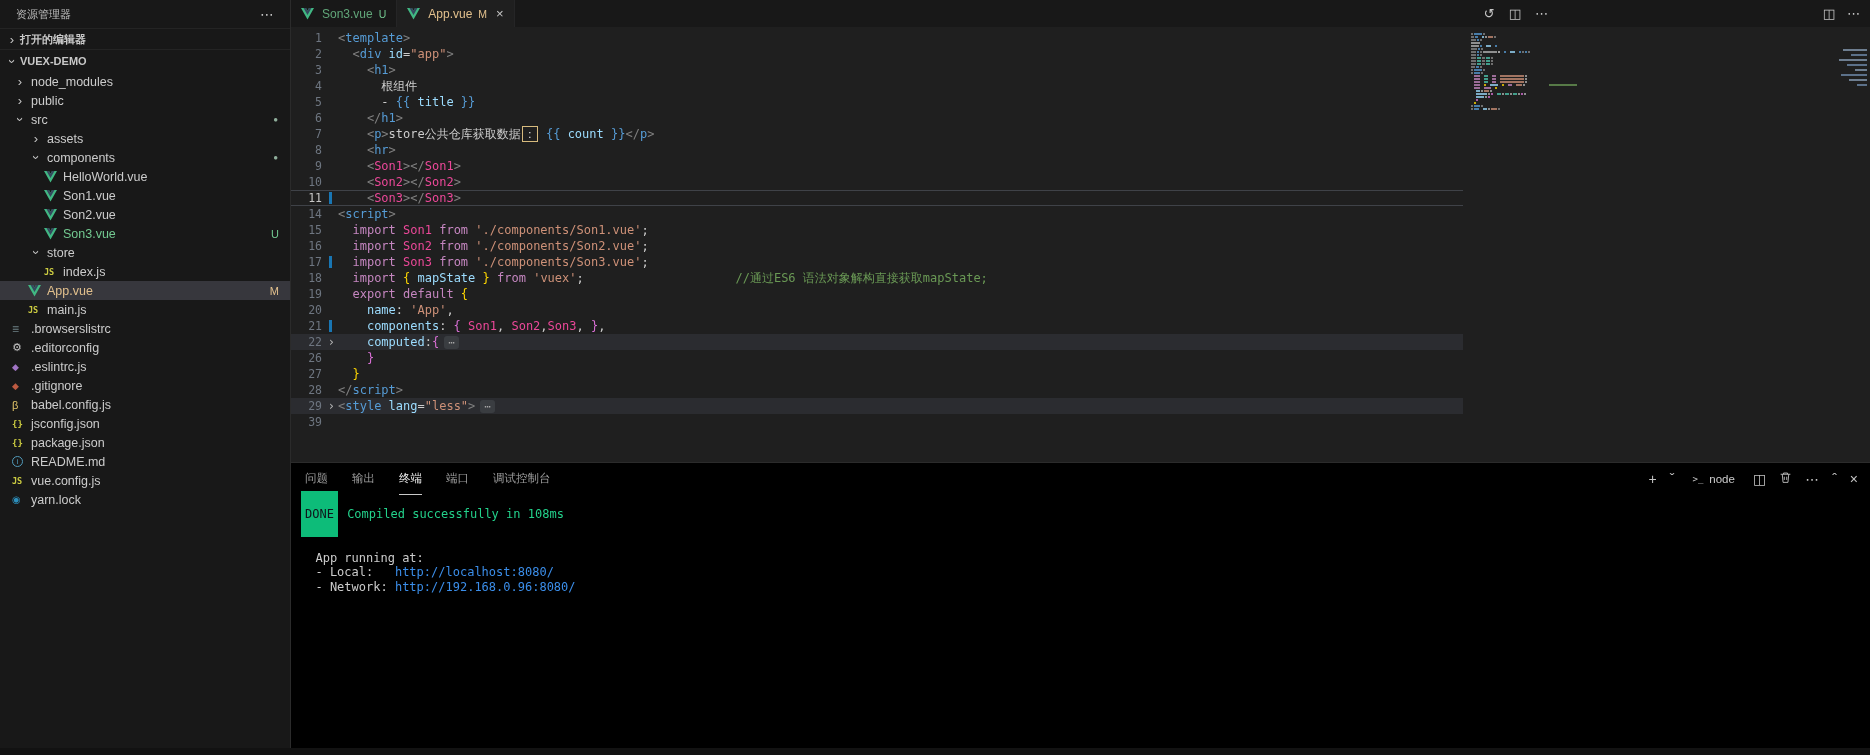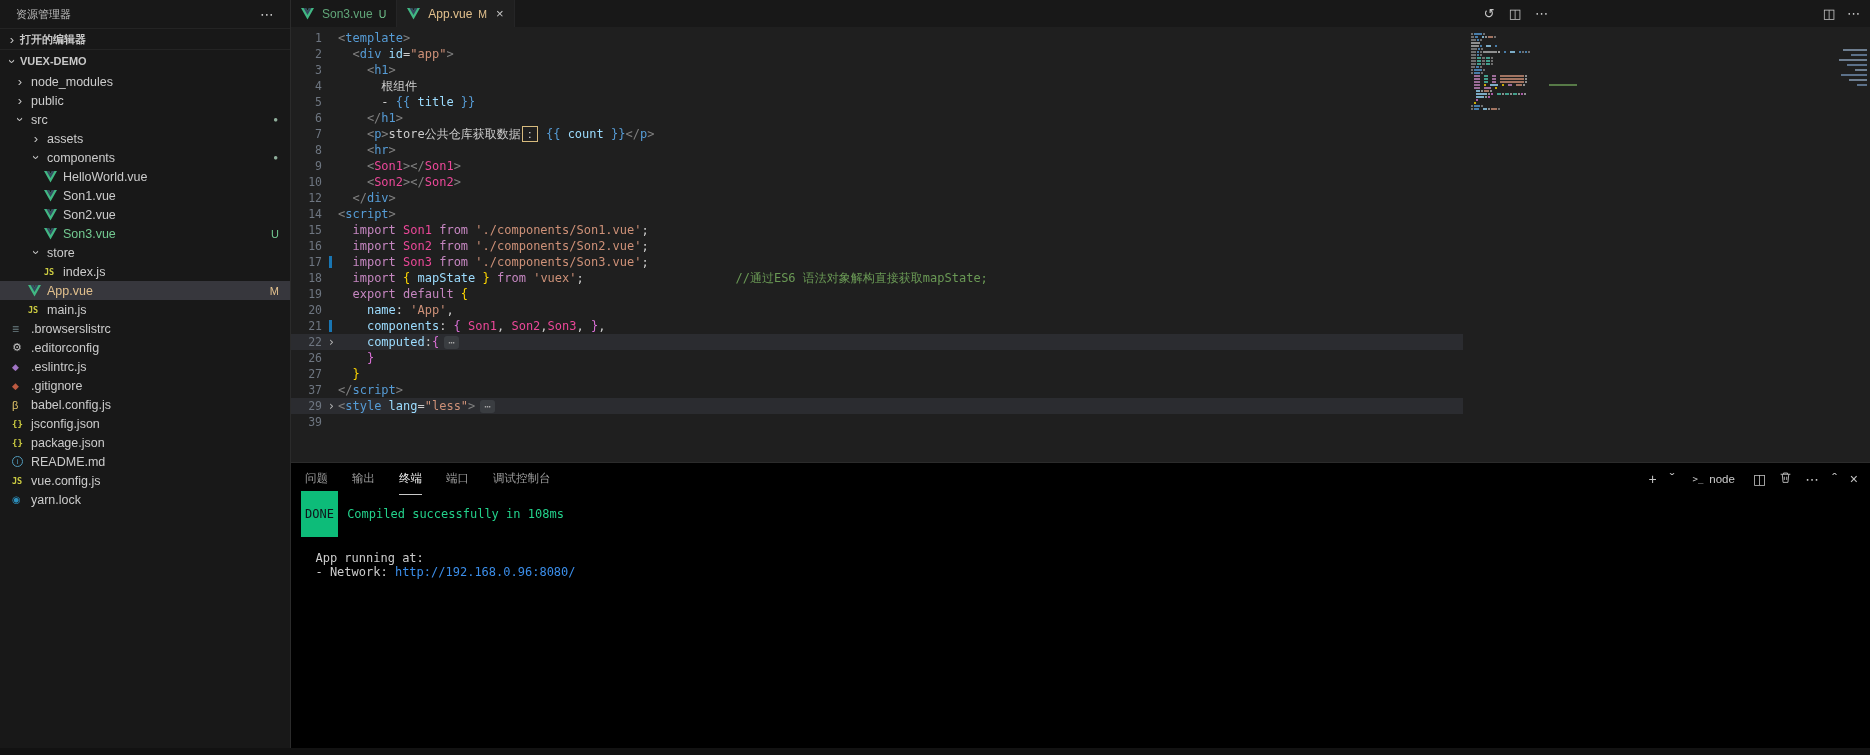--- a/index.html
+++ b/index.html
@@ -269,33 +269,33 @@
           <div class="row"><span class="gutter"><span class="num">1</span></span><span class="content"><span class="tk-p">&lt;</span><span class="tk-tag">template</span><span class="tk-p">&gt;</span></span></div>
           <div class="row"><span class="gutter"><span class="num">2</span></span><span class="content"><span class="tk-p">  &lt;</span><span class="tk-tag">div</span><span class="tk-pl"> </span><span class="tk-attr">id</span><span class="tk-pl">=</span><span class="tk-str">"app"</span><span class="tk-p">&gt;</span></span></div>
           <div class="row"><span class="gutter"><span class="num">3</span></span><span class="content"><span class="tk-p">    &lt;</span><span class="tk-tag">h1</span><span class="tk-p">&gt;</span></span></div>
           <div class="row"><span class="gutter"><span class="num">4</span></span><span class="content"><span class="tk-pl">      根组件</span></span></div>
           <div class="row"><span class="gutter"><span class="num">5</span></span><span class="content"><span class="tk-pl">      - </span><span class="tk-tag">{{</span><span class="tk-pl"> </span><span class="tk-attr">title</span><span class="tk-pl"> </span><span class="tk-tag">}}</span></span></div>
           <div class="row"><span class="gutter"><span class="num">6</span></span><span class="content"><span class="tk-p">    &lt;/</span><span class="tk-tag">h1</span><span class="tk-p">&gt;</span></span></div>
           <div class="row"><span class="gutter"><span class="num">7</span></span><span class="content"><span class="tk-p">    &lt;</span><span class="tk-tag">p</span><span class="tk-p">&gt;</span><span class="tk-pl">store公共仓库获取数据</span><span class="tk-box">：</span><span class="tk-pl"> </span><span class="tk-tag">{{</span><span class="tk-pl"> </span><span class="tk-attr">count</span><span class="tk-pl"> </span><span class="tk-tag">}}</span><span class="tk-p">&lt;/</span><span class="tk-tag">p</span><span class="tk-p">&gt;</span></span></div>
           <div class="row"><span class="gutter"><span class="num">8</span></span><span class="content"><span class="tk-p">    &lt;</span><span class="tk-tag">hr</span><span class="tk-p">&gt;</span></span></div>
           <div class="row"><span class="gutter"><span class="num">9</span></span><span class="content"><span class="tk-p">    &lt;</span><span class="tk-comp">Son1</span><span class="tk-p">&gt;&lt;/</span><span class="tk-comp">Son1</span><span class="tk-p">&gt;</span></span></div>
           <div class="row"><span class="gutter"><span class="num">10</span></span><span class="content"><span class="tk-p">    &lt;</span><span class="tk-comp">Son2</span><span class="tk-p">&gt;&lt;/</span><span class="tk-comp">Son2</span><span class="tk-p">&gt;</span></span></div>
-          <div class="row"><span class="gutter"><span class="num">12</span></span><span class="content"><span class="tk-p">  &lt;/</span><span class="tk-tag">div</span><span class="tk-p">&gt;</span></span></div>
+          <div class="row cur"><span class="gutter"><i class="git-mark"></i><span class="num curnum">11</span></span><span class="content"><span class="tk-p">    &lt;</span><span class="tk-comp">Son3</span><span class="tk-p">&gt;&lt;/</span><span class="tk-comp">Son3</span><span class="tk-p">&gt;</span></span></div>
           <div class="row"><span class="gutter"><span class="num">14</span></span><span class="content"><span class="tk-p">&lt;</span><span class="tk-tag">script</span><span class="tk-p">&gt;</span></span></div>
           <div class="row"><span class="gutter"><span class="num">15</span></span><span class="content"><span class="tk-pl">  </span><span class="tk-kw">import</span><span class="tk-pl"> </span><span class="tk-comp">Son1</span><span class="tk-pl"> </span><span class="tk-kw">from</span><span class="tk-pl"> </span><span class="tk-str">'./components/Son1.vue'</span><span class="tk-pl">;</span></span></div>
           <div class="row"><span class="gutter"><span class="num">16</span></span><span class="content"><span class="tk-pl">  </span><span class="tk-kw">import</span><span class="tk-pl"> </span><span class="tk-comp">Son2</span><span class="tk-pl"> </span><span class="tk-kw">from</span><span class="tk-pl"> </span><span class="tk-str">'./components/Son2.vue'</span><span class="tk-pl">;</span></span></div>
           <div class="row"><span class="gutter"><i class="git-mark"></i><span class="num">17</span></span><span class="content"><span class="tk-pl">  </span><span class="tk-kw">import</span><span class="tk-pl"> </span><span class="tk-comp">Son3</span><span class="tk-pl"> </span><span class="tk-kw">from</span><span class="tk-pl"> </span><span class="tk-str">'./components/Son3.vue'</span><span class="tk-pl">;</span></span></div>
           <div class="row"><span class="gutter"><span class="num">18</span></span><span class="content"><span class="tk-pl">  </span><span class="tk-kw">import</span><span class="tk-pl"> </span><span class="tk-bg">{</span><span class="tk-pl"> </span><span class="tk-attr">mapState</span><span class="tk-pl"> </span><span class="tk-bg">}</span><span class="tk-pl"> </span><span class="tk-kw">from</span><span class="tk-pl"> </span><span class="tk-str">'vuex'</span><span class="tk-pl">;</span><span class="tk-pl">                     </span><span class="tk-cm">//通过ES6 语法对象解构直接获取mapState;</span></span></div>
           <div class="row"><span class="gutter"><span class="num">19</span></span><span class="content"><span class="tk-pl">  </span><span class="tk-kw">export</span><span class="tk-pl"> </span><span class="tk-kw">default</span><span class="tk-pl"> </span><span class="tk-bg">{</span></span></div>
           <div class="row"><span class="gutter"><span class="num">20</span></span><span class="content"><span class="tk-pl">    </span><span class="tk-attr">name</span><span class="tk-pl">: </span><span class="tk-str">'App'</span><span class="tk-pl">,</span></span></div>
           <div class="row"><span class="gutter"><i class="git-mark"></i><span class="num">21</span></span><span class="content"><span class="tk-pl">    </span><span class="tk-attr">components</span><span class="tk-pl">: </span><span class="tk-bp">{</span><span class="tk-pl"> </span><span class="tk-comp">Son1</span><span class="tk-pl">, </span><span class="tk-comp">Son2</span><span class="tk-pl">,</span><span class="tk-comp">Son3</span><span class="tk-pl">, </span><span class="tk-bp">}</span><span class="tk-pl">,</span></span></div>
           <div class="row foldhl"><span class="gutter"><span class="num">22</span><span class="foldchev">›</span></span><span class="content"><span class="tk-pl">    </span><span class="tk-attr">computed</span><span class="tk-pl">:</span><span class="tk-bp">{</span><span class="fold-ellipsis">⋯</span></span></div>
           <div class="row"><span class="gutter"><span class="num">26</span></span><span class="content"><span class="tk-pl">    </span><span class="tk-bp">}</span></span></div>
           <div class="row"><span class="gutter"><span class="num">27</span></span><span class="content"><span class="tk-pl">  </span><span class="tk-bg">}</span></span></div>
-          <div class="row"><span class="gutter"><span class="num">37</span></span><span class="content"><span class="tk-p">&lt;/</span><span class="tk-tag">script</span><span class="tk-p">&gt;</span></span></div>
+          <div class="row"><span class="gutter"><span class="num">28</span></span><span class="content"><span class="tk-p">&lt;/</span><span class="tk-tag">script</span><span class="tk-p">&gt;</span></span></div>
           <div class="row foldhl"><span class="gutter"><span class="num">29</span><span class="foldchev">›</span></span><span class="content"><span class="tk-p">&lt;</span><span class="tk-tag">style</span><span class="tk-pl"> </span><span class="tk-attr">lang</span><span class="tk-pl">=</span><span class="tk-str">"less"</span><span class="tk-p">&gt;</span><span class="fold-ellipsis">⋯</span></span></div>
           <div class="row"><span class="gutter"><span class="num">39</span></span><span class="content"></span></div>
         </div>
       <div class="minimap">
           <div class="mm-row">
             <i style="width: 2px; background: rgb(138, 138, 138);"></i>
             <i style="width: 8px; background: rgb(86, 156, 214);"></i>
             <i style="width: 2px; background: rgb(138, 138, 138);"></i>
           </div>
           <div class="mm-row">
@@ -530,19 +530,20 @@
             <span class="pa-glyph">⋯</span>
             <span class="pa-glyph">ˆ</span>
             <span class="pa-glyph">×</span>
           </div>
       </div>
       <div class="terminal">
           <div class="trow"><span class="ts-badge">DONE</span><span class="ts-green"> Compiled successfully in 108ms</span></div>
           <div class="trow">&nbsp;</div>
           <div class="trow">&nbsp;</div>
           <div class="trow"><span class="ts-fg">  App running at:</span></div>
+          <div class="trow"><span class="ts-fg">  - Local:   </span><span class="ts-link">http://localhost:8080/</span></div>
           <div class="trow"><span class="ts-fg">  - Network: </span><span class="ts-link">http://192.168.0.96:8080/</span></div>
         </div>
     </div>
   </main>
 
   <div class="bottom-edge"></div>
 </div>
 
 </body></html>

